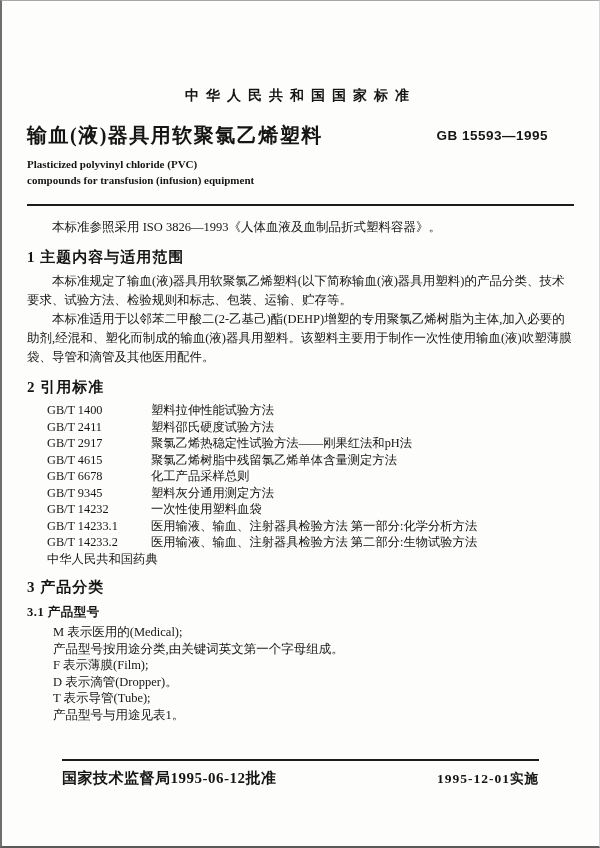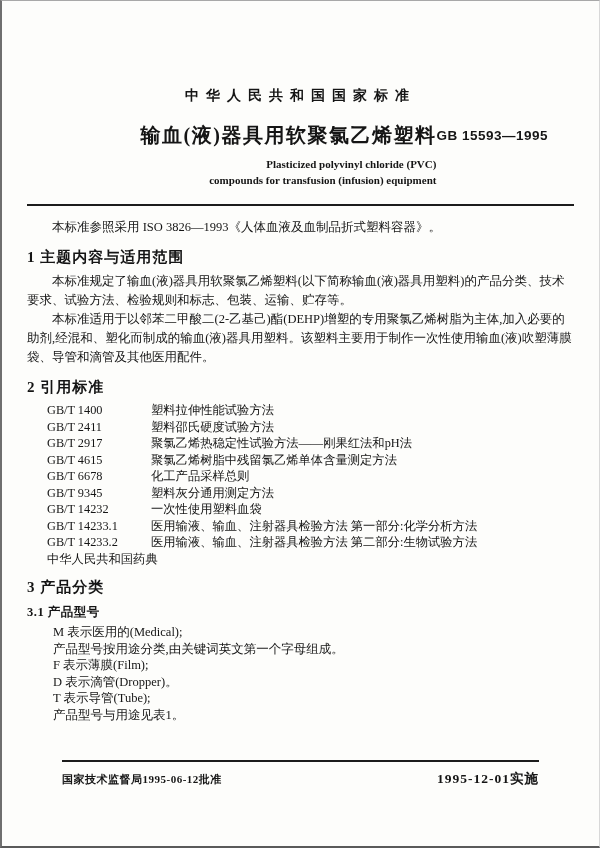--- a/index.html
+++ b/index.html
@@ -21,21 +21,21 @@
 
   
   .std-label {
     margin-top: 86px;
     text-align: center;
     font-size: 14px;
     font-weight: bold;
     letter-spacing: 7px;
   }
   .title-row { display: flex; align-items: flex-start; margin-top: 18px; }
-  .title-block { flex: 1; text-align: right; }
+  .title-block { flex: 1; text-align: left; }
   .doc-title {
     font-size: 20px;
     font-weight: bold;
     letter-spacing: 1.5px;
     line-height: 24px;
   }
   .english-title {
     font-size: 11px;
     font-weight: bold;
     line-height: 16px;
@@ -83,21 +83,21 @@
 
   
   .footer {
     position: absolute;
     left: 60px;
     right: 60px;
     bottom: 58px;
   }
   .footer-rule { border: none; border-top: 2px solid #1c1c1c; margin-bottom: 8px; }
   .footer-row { display: flex; justify-content: space-between; align-items: baseline; }
-  .footer-left { font-size: 11px; font-weight: bold; letter-spacing: 0.5px; }
+  .footer-left { font-size: 15px; font-weight: bold; letter-spacing: 0.5px; }
   .footer-right { font-size: 13.5px; font-weight: bold; letter-spacing: 1px; }
 </style>
 </head>
 <body>
 
 <div class="page">
 
   <header>
     <div class="std-label">中华人民共和国国家标准</div>
     <div class="title-row">

